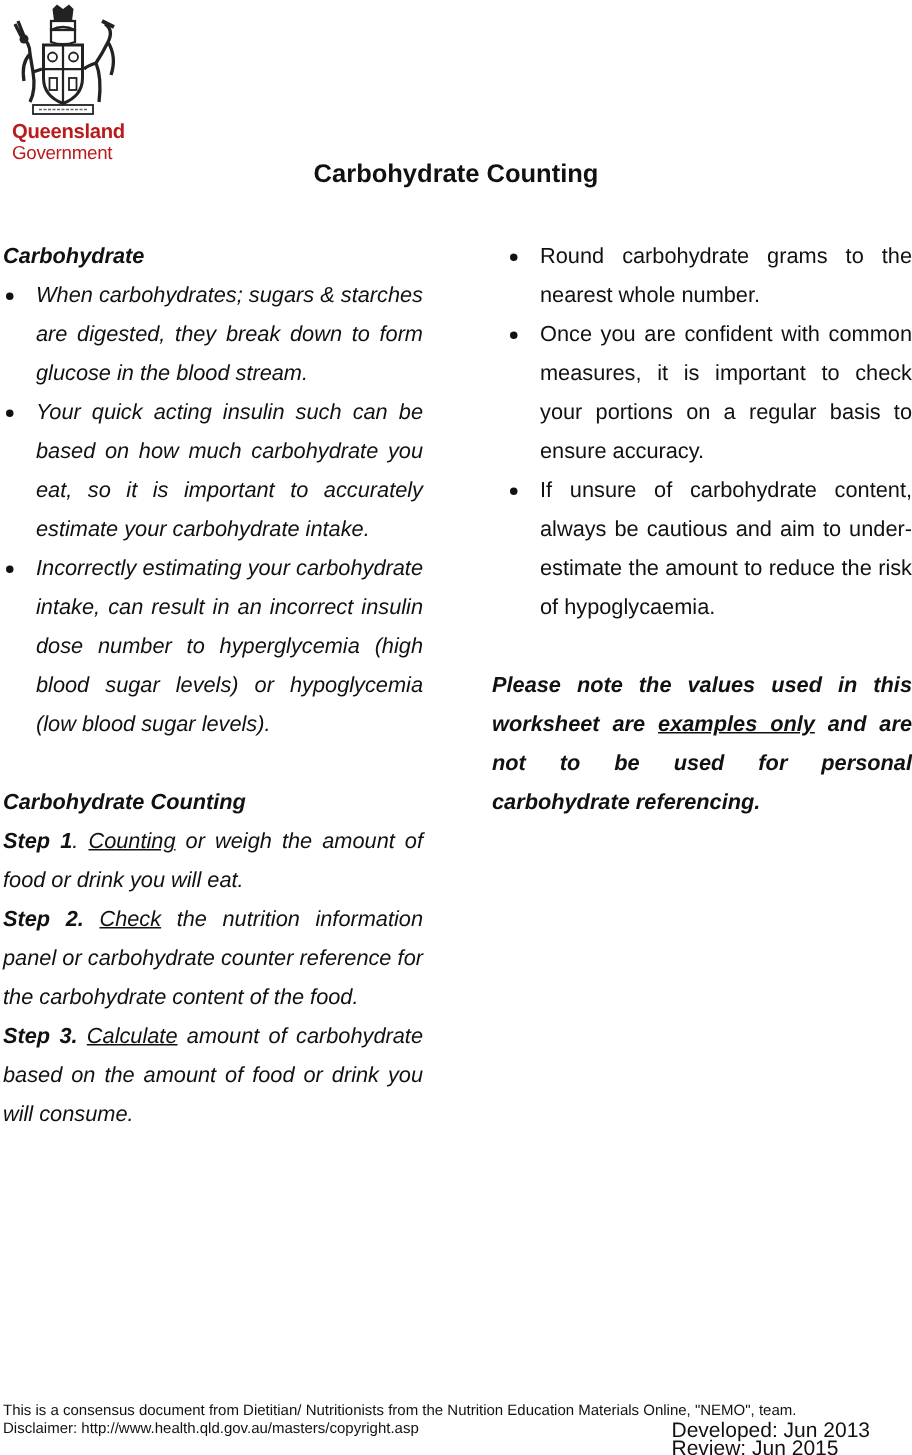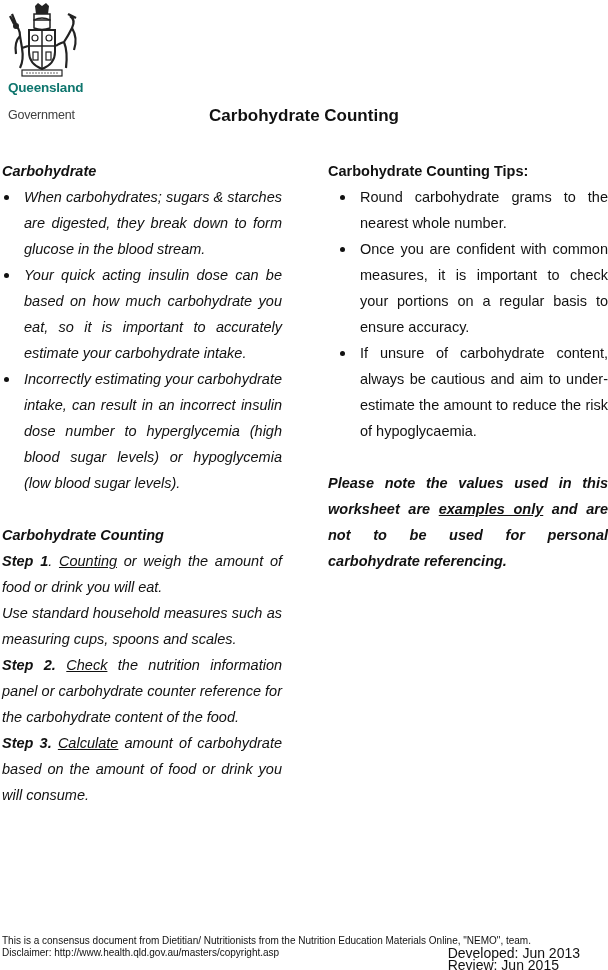--- a/index.html
+++ b/index.html
@@ -2,22 +2,22 @@
 <html><head>
 <meta charset="utf-8">
 <style>
   html, body { margin: 0; padding: 0; background: #ffffff; }
   body {
     width: 608px; height: 970px; position: relative; overflow: hidden;
     font-family: "Liberation Sans", sans-serif; color: #111111;
   }
   .logo { position: absolute; left: 2px; top: 2px; width: 80px; height: 104px; }
   .logo svg { display: block; }
-  .logo-text-1 { position: absolute; left: 6px; top: 78px; font-weight: bold; font-size: 13.5px; color: #0f766e; letter-spacing: -0.2px; }
-  .logo-text-2 { position: absolute; left: 6px; top: 106px; font-size: 12.5px; color: #404040; letter-spacing: -0.2px; }
+  .logo-text-1 { position: absolute; left: 6px; top: 78px; font-weight: bold; font-size: 13.5px; color: #b91c1c; letter-spacing: -0.2px; }
+  .logo-text-2 { position: absolute; left: 6px; top: 93px; font-size: 12.5px; color: #b91c1c; letter-spacing: -0.2px; }
 
   .page-title { position: absolute; left: 0; width: 608px; top: 106px; text-align: center; font-weight: bold; font-size: 17px; }
 
   .col { position: absolute; font-size: 14.5px; line-height: 26px; }
   .col-left { left: 2px; top: 158px; width: 280px; font-style: italic; }
   .col-right { left: 328px; top: 158px; width: 280px; }
 
   .section-head { font-weight: bold; font-size: 14.5px; line-height: 26px; }
   ul.bullets { list-style: none; margin: 0; padding: 0; }
   ul.bullets li { position: relative; padding-left: 22px; text-align: justify; }
@@ -68,36 +68,34 @@
   <span class="logo-text-1">Queensland</span>
   <span class="logo-text-2">Government</span>
 </div>
 
 <div class="page-title">Carbohydrate Counting</div>
 
 <div class="col col-left">
   <div class="section-head">Carbohydrate</div>
   <ul class="bullets">
     <li>When carbohydrates; sugars &amp; starches are digested, they break down to form glucose in the blood stream.</li>
-    <li>Your quick acting insulin dose can be based on how much carbohydrate you eat, so it is important to accurately estimate your carbohydrate intake.</li>
+    <li>Your quick acting insulin such can be based on how much carbohydrate you eat, so it is important to accurately estimate your carbohydrate intake.</li>
     <li>Incorrectly estimating your carbohydrate intake, can result in an incorrect insulin dose number to hyperglycemia (high blood sugar levels) or hypoglycemia (low blood sugar levels).</li>
   </ul>
   <div class="gap"></div>
   <div class="section-head">Carbohydrate Counting</div>
 
   <p><span class="b">Step 1</span><span>. </span><span class="u">Counting</span><span> or weigh the amount of food or drink you will eat.</span></p>
-  <p>Use standard household measures such as measuring cups, spoons and scales.</p>
 
   <p><span class="b">Step 2.</span><span> </span><span class="u">Check</span><span> the nutrition information panel or carbohydrate counter reference for the carbohydrate content of the food.</span></p>
 
   <p><span class="b">Step 3.</span><span> </span><span class="u">Calculate</span><span> amount of carbohydrate based on the amount of food or drink you will consume.</span></p>
 </div>
 
 <div class="col col-right">
-  <div class="section-head">Carbohydrate Counting Tips:</div>
   <ul class="bullets">
     <li>Round carbohydrate grams to the nearest whole number.</li>
     <li>Once you are confident with common measures, it is important to check your portions on a regular basis to ensure accuracy.</li>
     <li>If unsure of carbohydrate content, always be cautious and aim to under-estimate the amount to reduce the risk of hypoglycaemia.</li>
   </ul>
   <div class="gap"></div>
   <p class="note"><span>Please note the values used in this worksheet are </span><span class="u">examples only</span><span> and are not to be used for personal carbohydrate referencing.</span></p>
 </div>
 
 <div class="footer">

